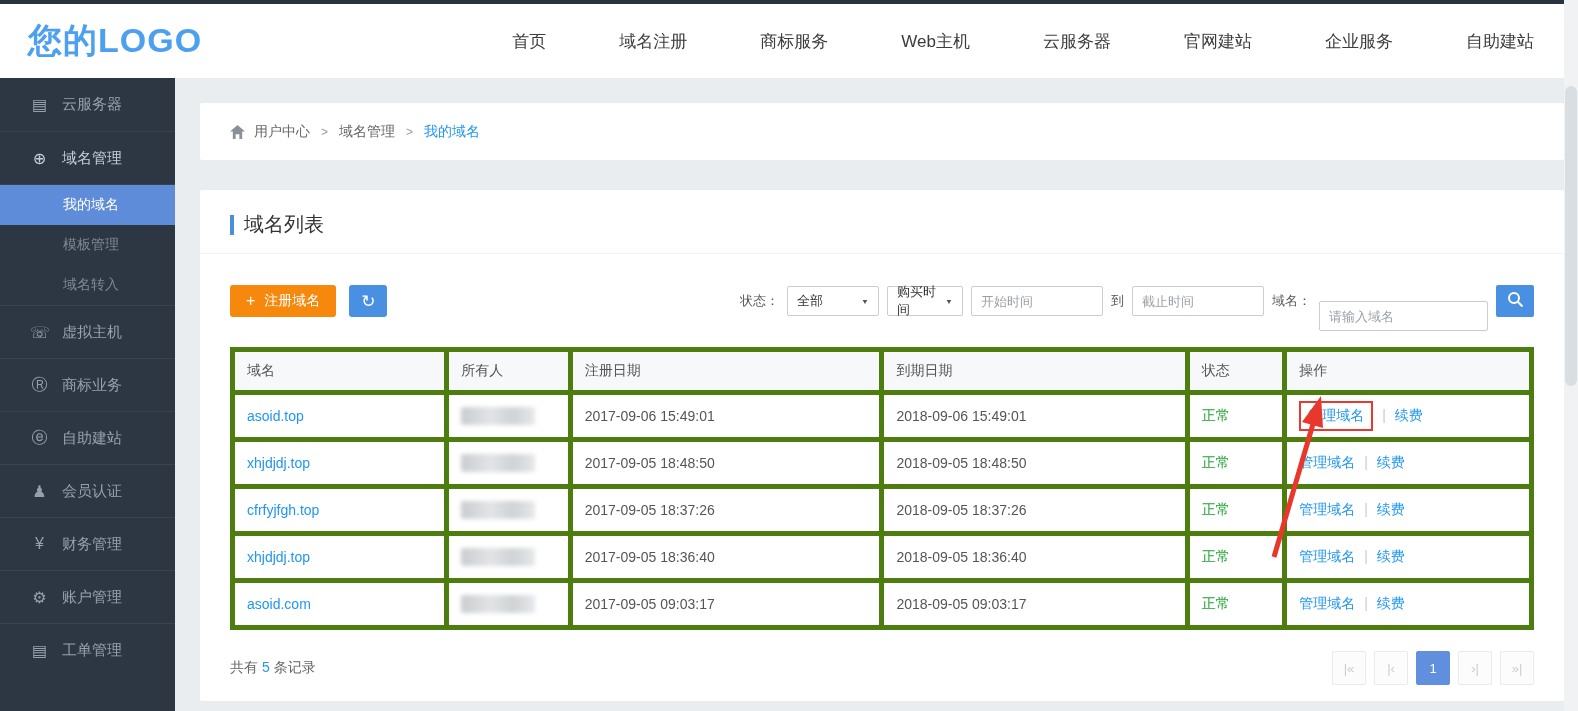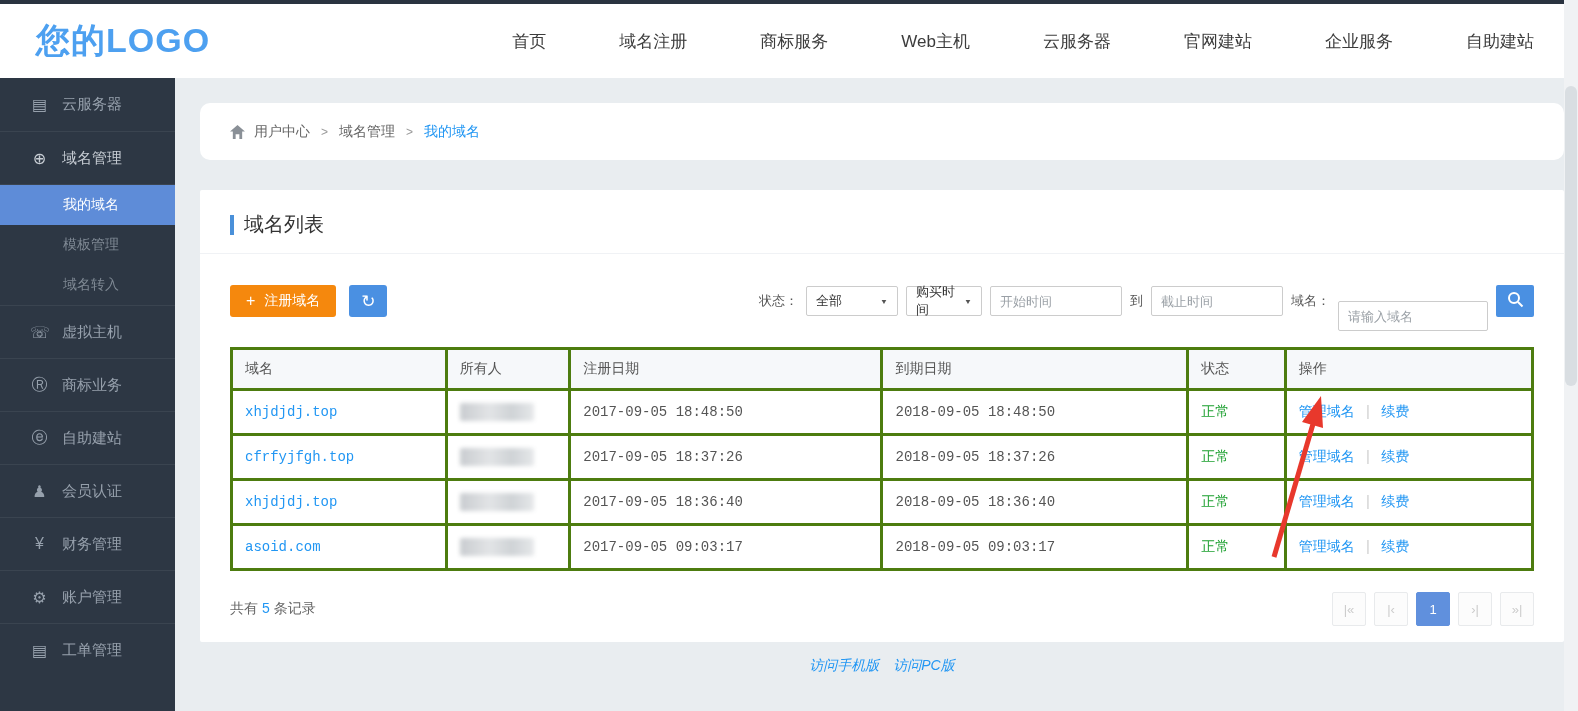--- a/index.html
+++ b/index.html
@@ -2,41 +2,41 @@
 <html><head>
 <meta charset="utf-8">
 <style>
   * { margin:0; padding:0; box-sizing:border-box; }
   html,body { width:1578px; height:711px; overflow:hidden; }
   body { font-family:"Liberation Sans","DejaVu Sans",sans-serif; background:#e9edf0; position:relative; }
   a { text-decoration:none; }
 
   
   .topbar { height:4px; background:#2a3340; }
-  header { height:74px; background:#fff; display:flex; align-items:center; padding:0 44px 0 36px; }
+  header { height:74px; background:#fff; display:flex; align-items:center; padding:0 44px 0 28px; }
   .logo { font-size:34px; font-weight:bold; color:#4da0f0; letter-spacing:1px; }
   .top-nav { margin-left:auto; display:flex; gap:73px; }
   .nav-item { font-size:17px; color:#3c3c3c; }
 
   
   .layout { display:flex; height:633px; }
   aside { width:175px; background:#2d3744; flex:none; overflow:hidden; }
   .side-top { height:53px; display:flex; align-items:center; gap:13px; padding-left:30px;
               color:#96a0ac; font-size:15px; border-top:1px solid #3a4450; cursor:pointer; }
   aside .side-top:first-child { border-top:none; }
   .side-top.expanded { color:#c7cdd4; }
   .side-icon { width:19px; text-align:center; font-size:16px; }
   .side-sub-list { border-top:1px solid #3a4450; padding:0; }
   .side-sub { height:40px; display:flex; align-items:center; padding-left:63px; color:#7f8994; font-size:14px; cursor:pointer; }
   .side-sub.active { background:#5e8cd8; color:#fff; }
 
   .content { flex:1; padding:25px 14px 0 25px; }
 
   
-  .crumb-panel { background:#fff; height:57px; border-radius:10px; display:flex; align-items:center; padding:10px 30px; }
+  .crumb-panel { background:#fff; height:57px; border-radius:2px; display:flex; align-items:center; padding:10px 30px; }
   .crumb { display:flex; align-items:center; gap:11px; font-size:14px; }
   .crumb-item { color:#666; }
   .crumb-item.last { color:#2196f3; }
   .crumb .sep { color:#999; font-size:12px; }
   .home-ic { margin-right:-2px; display:flex; }
 
   
   .panel { background:#fff; margin-top:30px; border-radius:2px; padding-bottom:16px; }
   .panel-head { padding:21px 30px 15px; border-bottom:1px solid #f0f2f5; display:flex; align-items:center; gap:10px; }
   .title-bar { width:4px; height:20px; background:#4a90d9; }
@@ -50,27 +50,27 @@
                  margin-left:13px; font-size:17px; line-height:1; cursor:pointer; }
   .filters { margin-left:auto; display:flex; align-items:center; gap:8px; font-size:13px; color:#555; }
   .select { height:30px; border:1px solid #ccc; border-radius:2px; background:#fff; display:flex;
             align-items:center; padding:0 9px; color:#333; cursor:pointer; }
   .select .caret { margin-left:auto; font-size:8px; color:#555; transform:scaleY(.85); }
   .sel-status { width:92px; }
   .sel-timetype { width:76px; }
   .input { height:30px; border:1px solid #ccc; border-radius:2px; padding:0 9px; font-size:13px; color:#333; }
   .input::placeholder { color:#9aa0a6; }
   .in-date { width:132px; }
-  .in-domain { width:150px;margin-top:30px; }
+  .in-domain { width:169px;margin-top:30px; }
   .btn-search { width:38px; height:32px; background:#4a90e2; border:none; border-radius:2px;
                 display:flex; align-items:center; justify-content:center; cursor:pointer; }
 
   
   table { margin:16px 30px 0; width:calc(100% - 60px); border-collapse:collapse; table-layout:fixed; }
-  th, td { border:3px solid #4d7c0f; font-size:14px; text-align:left;font-family:Liberation Mono, monospace; }
+  th, td { border:5px solid #4d7c0f; font-size:14px; text-align:left; }
   th { background:#f6f8fa; color:#555; font-weight:normal; padding:10px 12px; }
   td { padding:12px 12px; color:#555; height:45px; }
   .c-domain{width:16.5%} .c-owner{width:9.5%} .c-reg{width:24%} .c-exp{width:23.5%} .c-status{width:7.5%} .c-op{width:19%}
   .domain-link { color:#2196f3; }
   .blur-owner { width:74px; height:18px; border-radius:2px; filter:blur(2px);
                 background:linear-gradient(90deg,#c9ccd0,#e2e4e6 40%,#cfd3d6 70%,#e6e8ea); }
   .status-ok { color:#1fa132; }
   .action-link { color:#2196f3; }
   .action-sep { color:#ccc; margin:0 9px; }
   .red-box { display:inline-block; border:2px solid #e6392f; padding:4px 7px; margin:-6px 0; }
@@ -220,20 +220,30 @@
               <th class="c-domain">域名</th>
               <th class="c-owner">所有人</th>
               <th class="c-reg">注册日期</th>
               <th class="c-exp">到期日期</th>
               <th class="c-status">状态</th>
               <th class="c-op">操作</th>
             </tr>
           </thead>
         <tbody>
             <tr>
+              <td><a class="domain-link" href="#">asoid.top</a></td>
+              <td>
+                <div class="blur-owner"></div>
+              </td>
+              <td>2017-09-06 15:49:01</td>
+              <td>2018-09-06 15:49:01</td>
+              <td><span class="status-ok">正常</span></td>
+              <td><a class="action-link red-box" href="#">管理域名</a><span class="action-sep">|</span><a class="action-link" href="#">续费</a></td>
+            </tr>
+            <tr>
               <td><a class="domain-link" href="#">xhjdjdj.top</a></td>
               <td>
                 <div class="blur-owner"></div>
               </td>
               <td>2017-09-05 18:48:50</td>
               <td>2018-09-05 18:48:50</td>
               <td><span class="status-ok">正常</span></td>
               <td><a class="action-link" href="#">管理域名</a><span class="action-sep">|</span><a class="action-link" href="#">续费</a></td>
             </tr>
             <tr>

